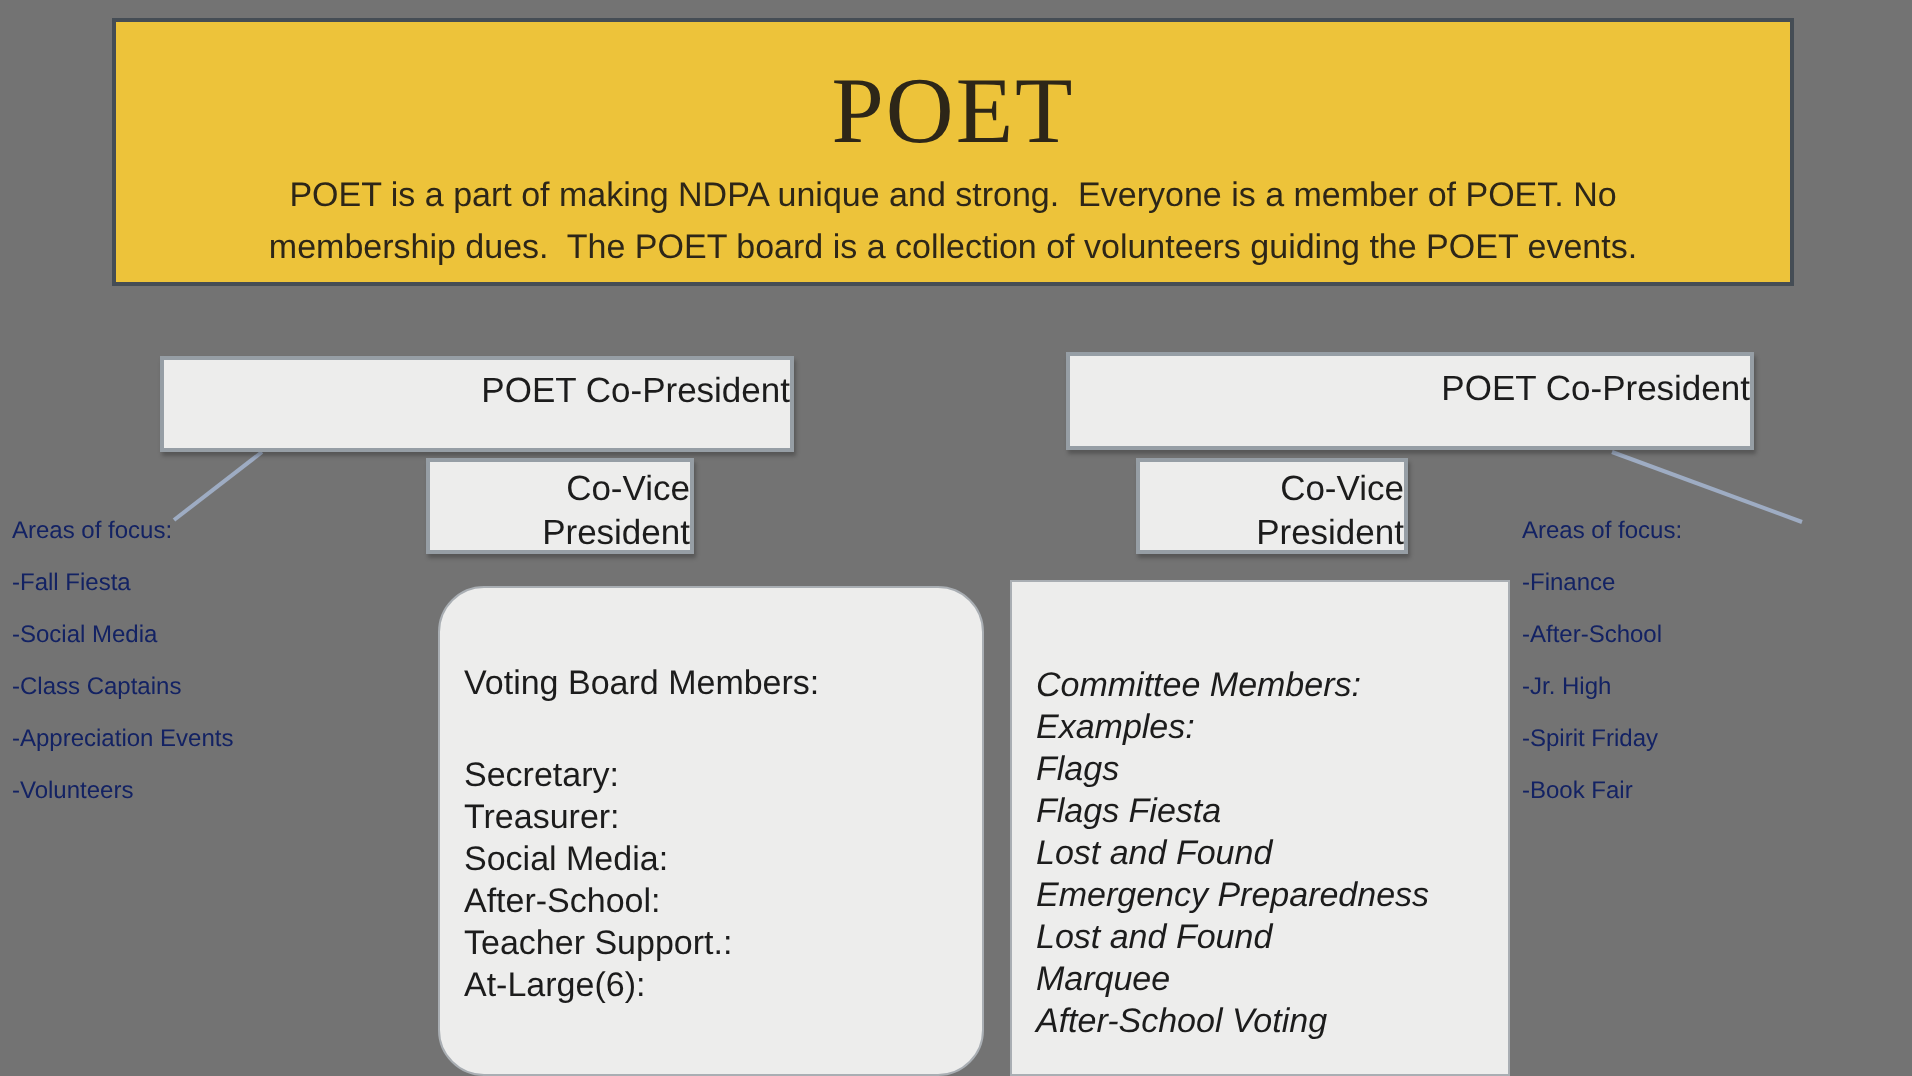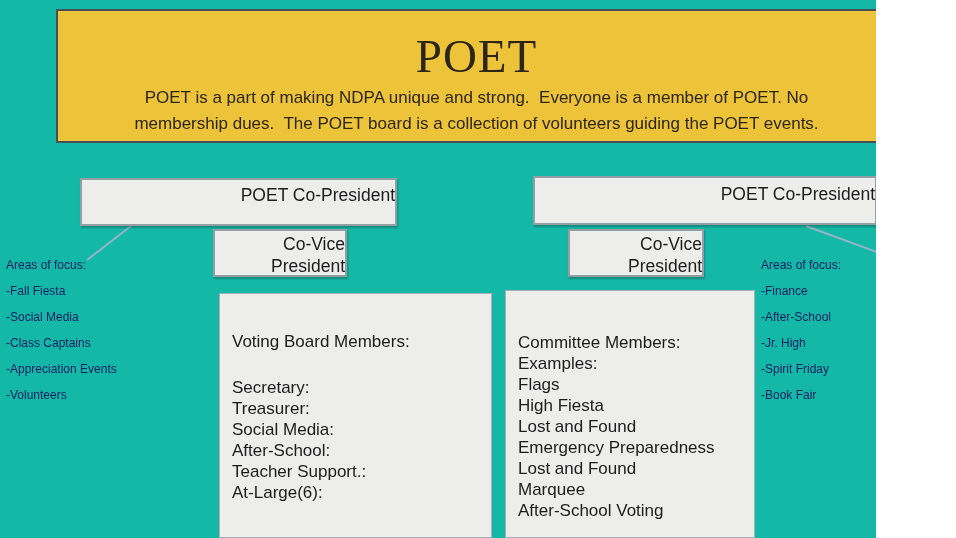--- a/index.html
+++ b/index.html
@@ -1,22 +1,22 @@
 <!DOCTYPE html>
 <html><head>
 <meta charset="utf-8">
 <style>
   html,body{margin:0;padding:0;}
   body{
     width:956px;height:538px;overflow:hidden;
     font-family:"Liberation Sans","DejaVu Sans",sans-serif;
   }
   .slide{
-    position:relative;width:876px;height:538px;
-    background:#14b8a6;overflow:hidden;
+    position:relative;width:956px;height:538px;
+    background:#737373;overflow:hidden;
   }
   .connectors{position:absolute;left:0;top:0;width:956px;height:538px;pointer-events:none;}
 
   
   .banner{
     position:absolute;left:56px;top:9px;width:841px;height:134px;
     background:#edc33a;border:2px solid #454d55;box-sizing:border-box;
     text-align:center;
   }
   .banner-title{
@@ -37,22 +37,22 @@
   .pres-left{left:80px;top:178px;width:317px;height:48px;padding-top:4px;}
   .pres-right{left:533px;top:176px;width:344px;height:49px;padding-top:5px;}
   .vice-left{left:213px;top:229px;width:134px;height:48px;padding-top:2px;}
   .vice-right{left:568px;top:229px;width:136px;height:48px;padding-top:2px;}
 
   
   .bbox{
     position:absolute;background:#ededec;border:1px solid #a9aeb3;
     box-sizing:border-box;color:#1c1c1c;font-size:17px;line-height:21px;
   }
-  .board-box{left:219px;top:293px;width:273px;height:245px;padding:37px 8px 0 12px;}
-  .committee-box{left:505px;top:290px;width:250px;height:248px;padding:41px 6px 14px 12px;}
+  .board-box{left:219px;top:293px;width:273px;height:245px;padding:37px 8px 0 12px;border-radius:23px;}
+  .committee-box{left:505px;top:290px;width:250px;height:248px;padding:41px 6px 14px 12px;font-style:italic;}
   .bbox .spacer{height:25px;}
 
   
   .focus{
     position:absolute;color:#132263;font-size:12px;line-height:26px;
   }
   .focus-left{left:6px;top:252px;}
   .focus-right{left:761px;top:252px;}
 </style>
 </head>
@@ -117,21 +117,21 @@
     <div>Social Media:</div>
     <div>After-School:</div>
     <div>Teacher Support.:</div>
     <div>At-Large(6):</div>
   </div>
 
   <div class="bbox committee-box">
     <div>Committee Members:</div>
     <div>Examples:</div>
     <div>Flags</div>
-    <div>High Fiesta</div>
+    <div>Flags Fiesta</div>
     <div>Lost and Found</div>
     <div>Emergency Preparedness</div>
     <div>Lost and Found</div>
     <div>Marquee</div>
     <div>After-School Voting</div>
   </div>
 
 </div>
 
 </body></html>

